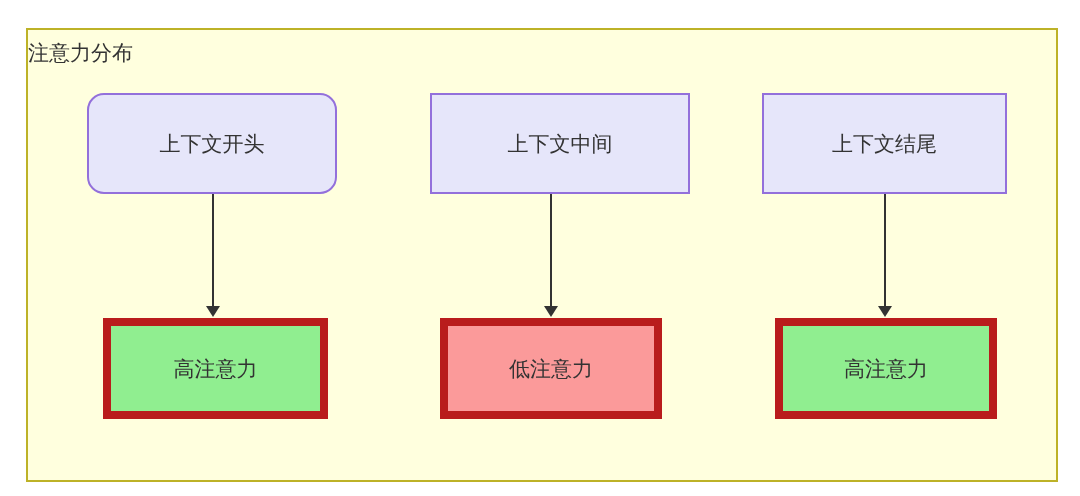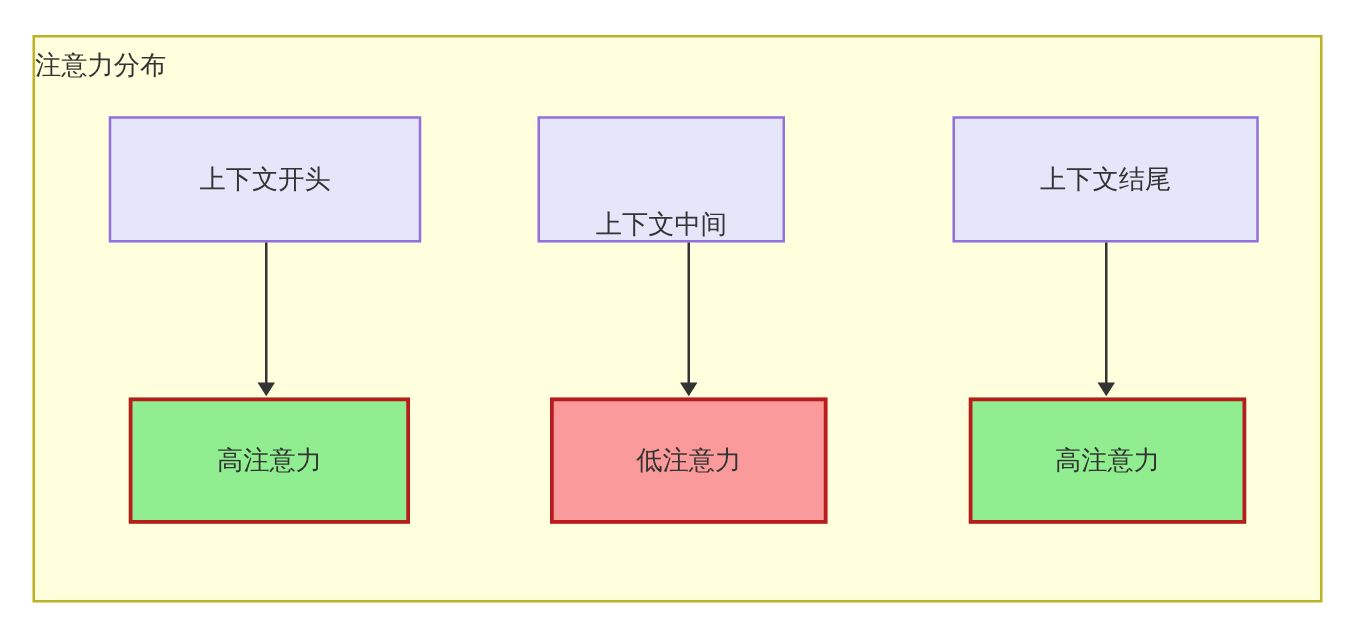--- a/index.html
+++ b/index.html
@@ -59,31 +59,31 @@
   }
 
   .node.context {
     background: #e6e6fa;
     border: 2px solid #9370db;
     width: 250px;
     height: 101px;
   }
 
   .node.attention {
-    border: 3px solid #b91c1c;
+    border: 8px solid #b91c1c;
     width: 226px;
     height: 101px;
   }
 
   .node.attention.high { background: #90ee90; }
   .node.attention.low  { background: #fb9a9a; }
 
   
-  #node-ctx-start  { left: 87px;  top: 93px; }
-  #node-ctx-middle { left: 430px; top: 93px; width: 198px; align-items: flex-end; }
+  #node-ctx-start  { left: 87px;  top: 93px; border-radius: 17px; }
+  #node-ctx-middle { left: 430px; top: 93px; width: 260px; }
   #node-ctx-end    { left: 762px; top: 93px; width: 245px; justify-content: center; }
 
   
   #node-att-start  { left: 103px; top: 318px; width: 225px; }
   #node-att-middle { left: 440px; top: 318px; width: 222px; text-align: center; }
   #node-att-end    { left: 775px; top: 318px; width: 222px; }
 
   
   .edge {
     position: absolute;

